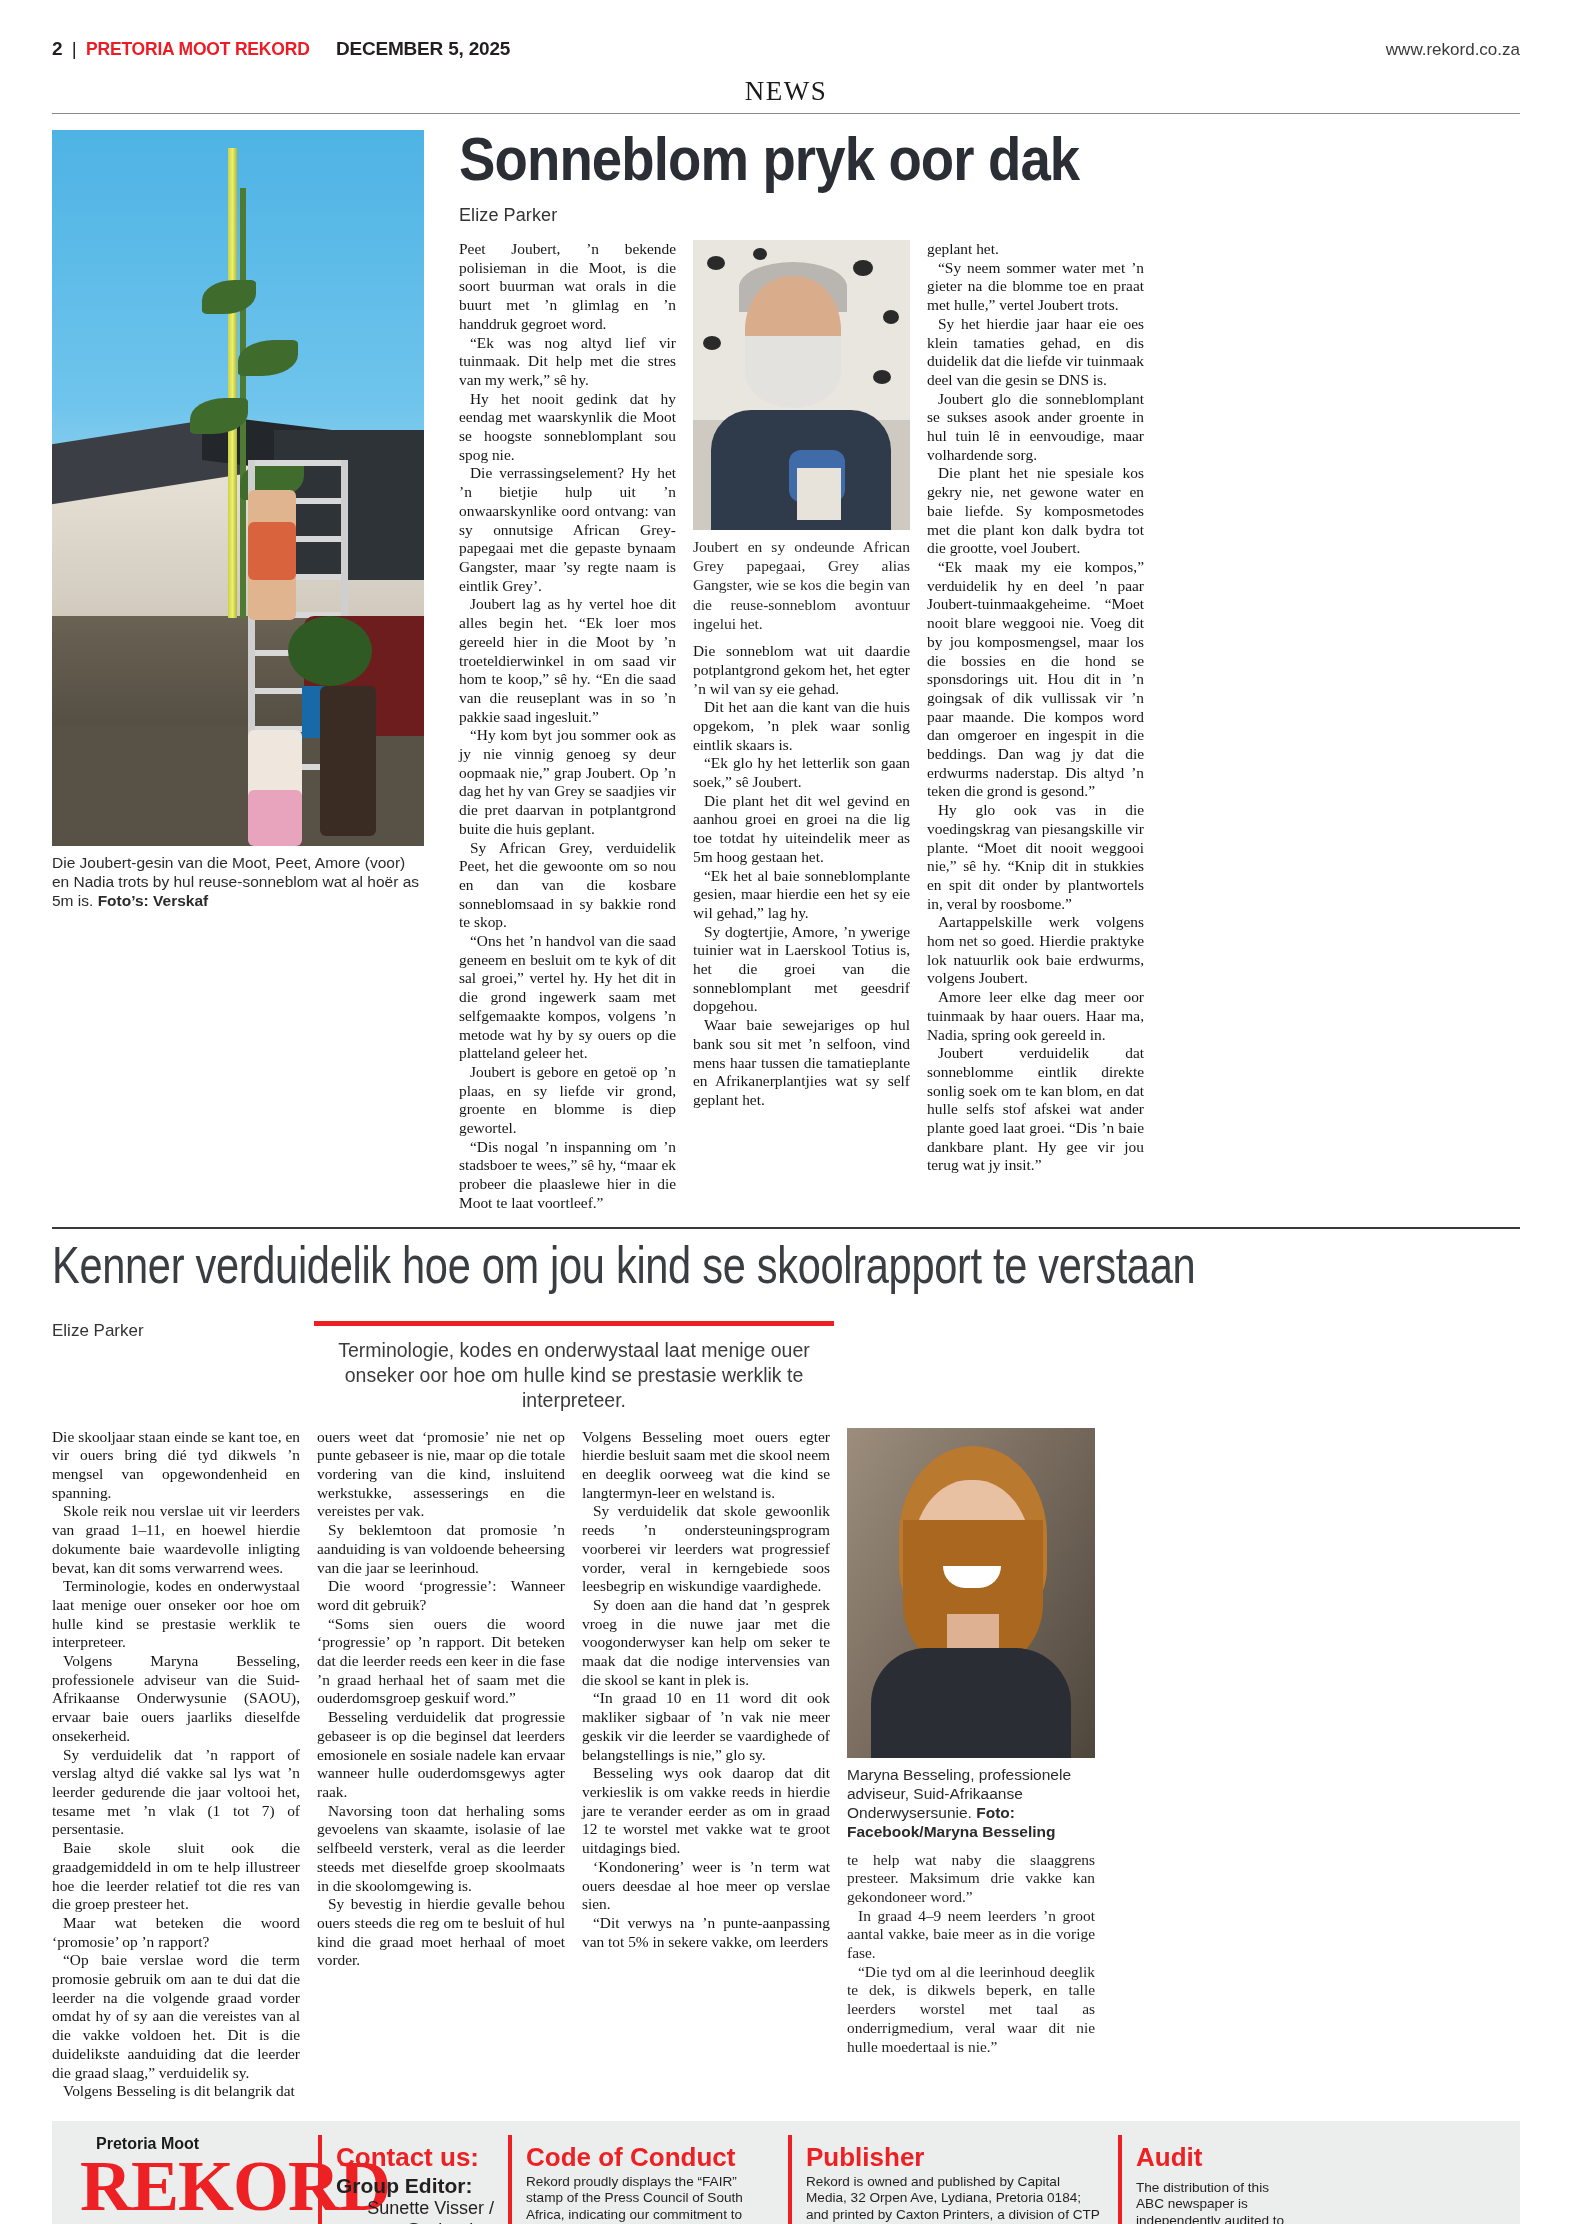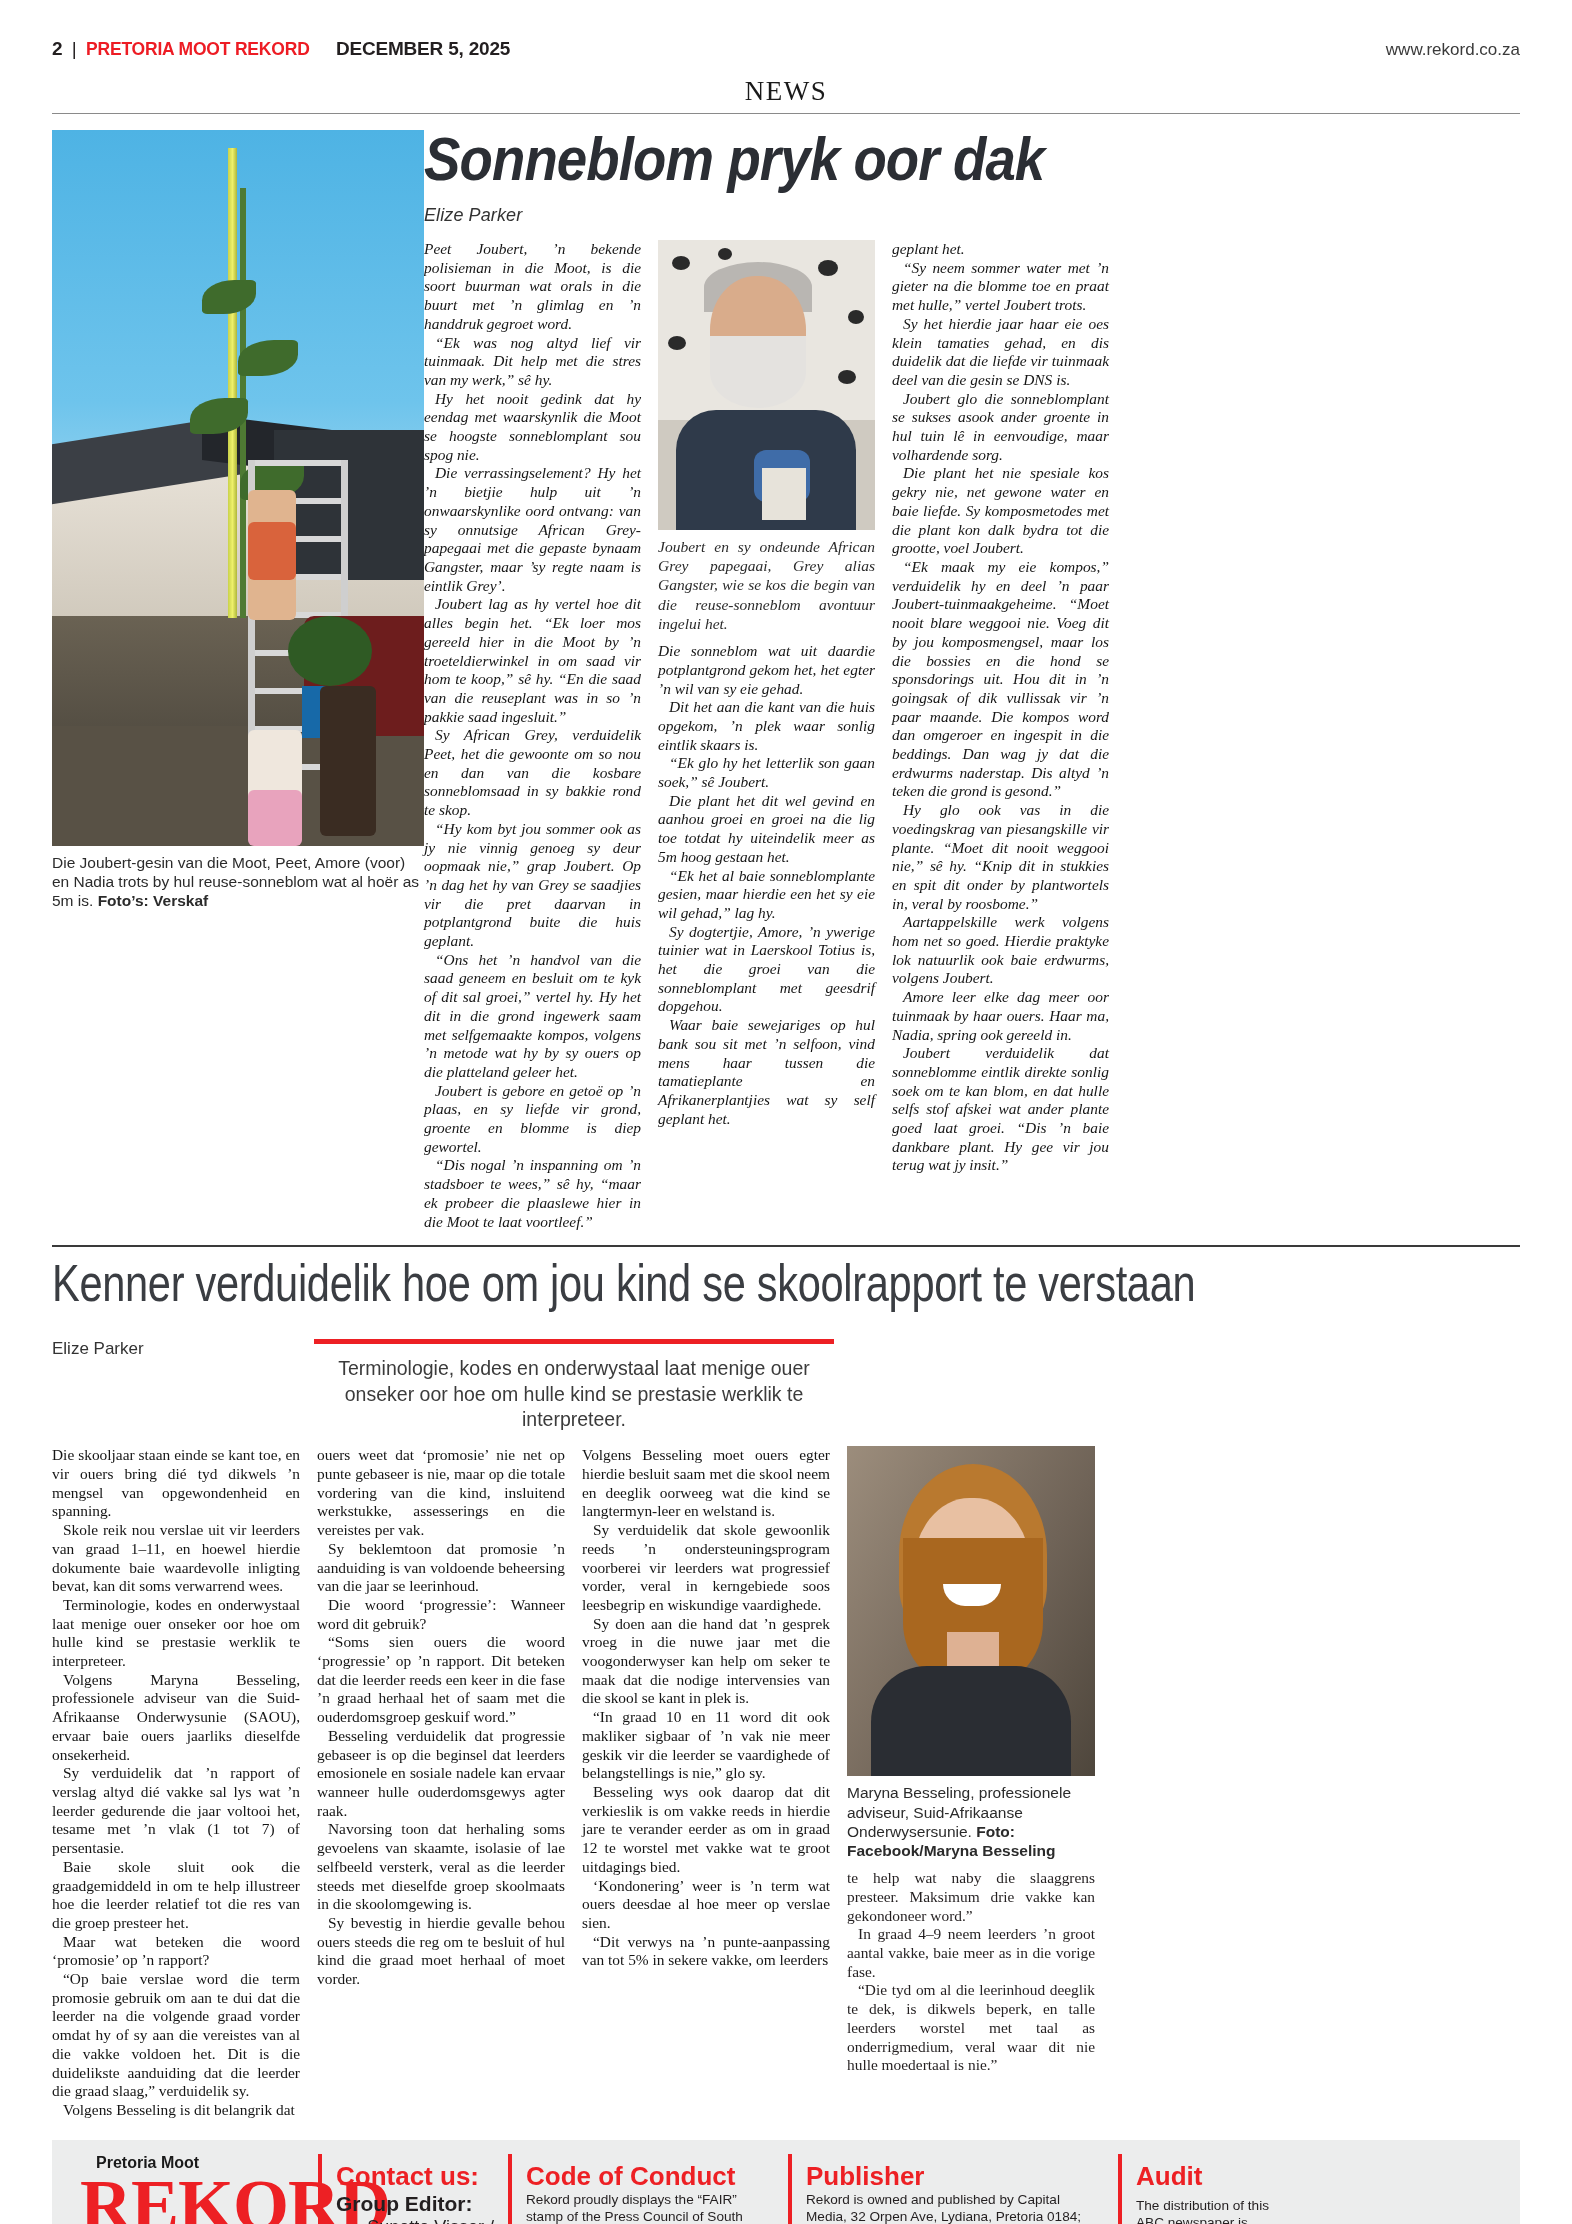--- a/index.html
+++ b/index.html
@@ -35,21 +35,21 @@
   .mp-leaf{position:absolute;background:#3f6b2c;border-radius:60% 10% 60% 10%;}
   .mp-ladder{position:absolute;left:196px;top:330px;width:86px;height:330px;
     background:repeating-linear-gradient(#d8d8d8 0 6px,transparent 6px 38px);border-left:7px solid #cfcfcf;border-right:7px solid #cfcfcf;}
   .mp-car{position:absolute;right:0;bottom:110px;width:120px;height:120px;background:#6d1d1d;border-radius:10px 0 0 0;}
   .mp-bush{position:absolute;background:#2f5a24;border-radius:50%;}
   .mp-person{position:absolute;border-radius:6px;}
   .mp-pot{position:absolute;background:#1769a8;}
   .caption{font-size:15.5px;line-height:1.24;color:#2b2b2b;margin-top:7px;}
   .caption b{font-weight:bold;}
 
-  .art1-body{flex:1;padding-left:0;font-style:italic;}
+  .art1-body{flex:1;padding-left:35px;}
   .headline1{font-size:62px;line-height:.92;font-weight:bold;color:#2b2e34;letter-spacing:-1px;
     transform:scaleX(.88);transform-origin:left top;white-space:nowrap;margin:0 0 2px 0;}
   .byline{font-size:18px;color:#333;margin:18px 0 14px 0;letter-spacing:.1px;}
   .cols3{display:flex;gap:17px;}
   .col{width:217px;flex:0 0 217px;font-family:"Liberation Serif",serif;font-size:15.4px;line-height:1.215;text-align:justify;color:#151515;}
   .col p{margin:0;text-indent:11px;}
   .col p.first{text-indent:0;}
   .subphoto{width:217px;height:290px;margin-bottom:7px;overflow:hidden;position:relative;
     background:linear-gradient(#b9b4ab,#8d8880);}
   .sp-wall{position:absolute;inset:0;background:#cfcac1;}
@@ -158,22 +158,22 @@
       <div class="byline">Elize Parker</div>
 
       <div class="cols3">
 
         <div class="col">
           <p class="first">Peet Joubert, ’n bekende polisieman in die Moot, is die soort buurman wat orals in die buurt met ’n glimlag en ’n handdruk gegroet word.</p>
           <p>“Ek was nog altyd lief vir tuinmaak. Dit help met die stres van my werk,” sê hy.</p>
           <p>Hy het nooit gedink dat hy eendag met waarskynlik die Moot se hoogste sonneblomplant sou spog nie.</p>
           <p>Die verrassingselement? Hy het ’n bietjie hulp uit ’n onwaarskynlike oord ontvang: van sy onnutsige African Grey-papegaai met die gepaste bynaam Gangster, maar ’sy regte naam is eintlik Grey’.</p>
           <p>Joubert lag as hy vertel hoe dit alles begin het. “Ek loer mos gereeld hier in die Moot by ’n troeteldierwinkel in om saad vir hom te koop,” sê hy. “En die saad van die reuseplant was in so ’n pakkie saad ingesluit.”</p>
+          <p>“Hy kom byt jou sommer ook as jy nie vinnig genoeg sy deur oopmaak nie,” grap Joubert. Op ’n dag het hy van Grey se saadjies vir die pret daarvan in potplantgrond buite die huis geplant.</p>
           <p>Sy African Grey, verduidelik Peet, het die gewoonte om so nou en dan van die kosbare sonneblomsaad in sy bakkie rond te skop.</p>
-          <p>“Hy kom byt jou sommer ook as jy nie vinnig genoeg sy deur oopmaak nie,” grap Joubert. Op ’n dag het hy van Grey se saadjies vir die pret daarvan in potplantgrond buite die huis geplant.</p>
           <p>“Ons het ’n handvol van die saad geneem en besluit om te kyk of dit sal groei,” vertel hy. Hy het dit in die grond ingewerk saam met selfgemaakte kompos, volgens ’n metode wat hy by sy ouers op die platteland geleer het.</p>
           <p>Joubert is gebore en getoë op ’n plaas, en sy liefde vir grond, groente en blomme is diep gewortel.</p>
           <p>“Dis nogal ’n inspanning om ’n stadsboer te wees,” sê hy, “maar ek probeer die plaaslewe hier in die Moot te laat voortleef.”</p>
         </div>
 
         <div class="col">
           <div class="subphoto">
             <div class="sp-wall"></div>
             <div class="sp-spots">
               <div class="sp-dot" style="left:14px;top:16px;width:18px;height:14px;"></div>

